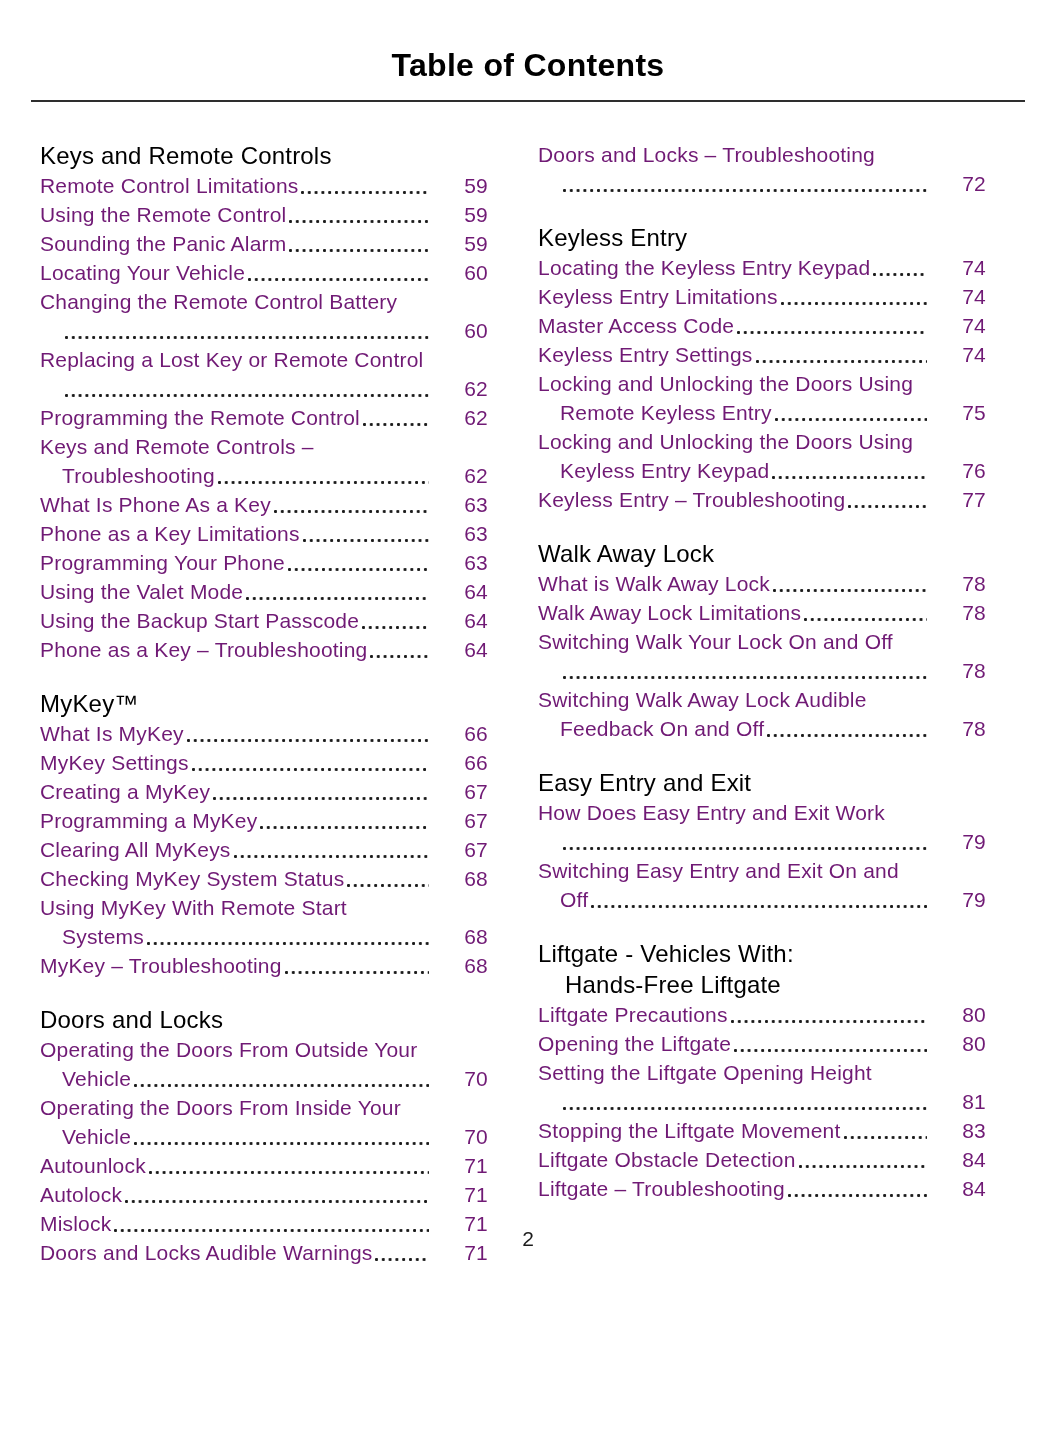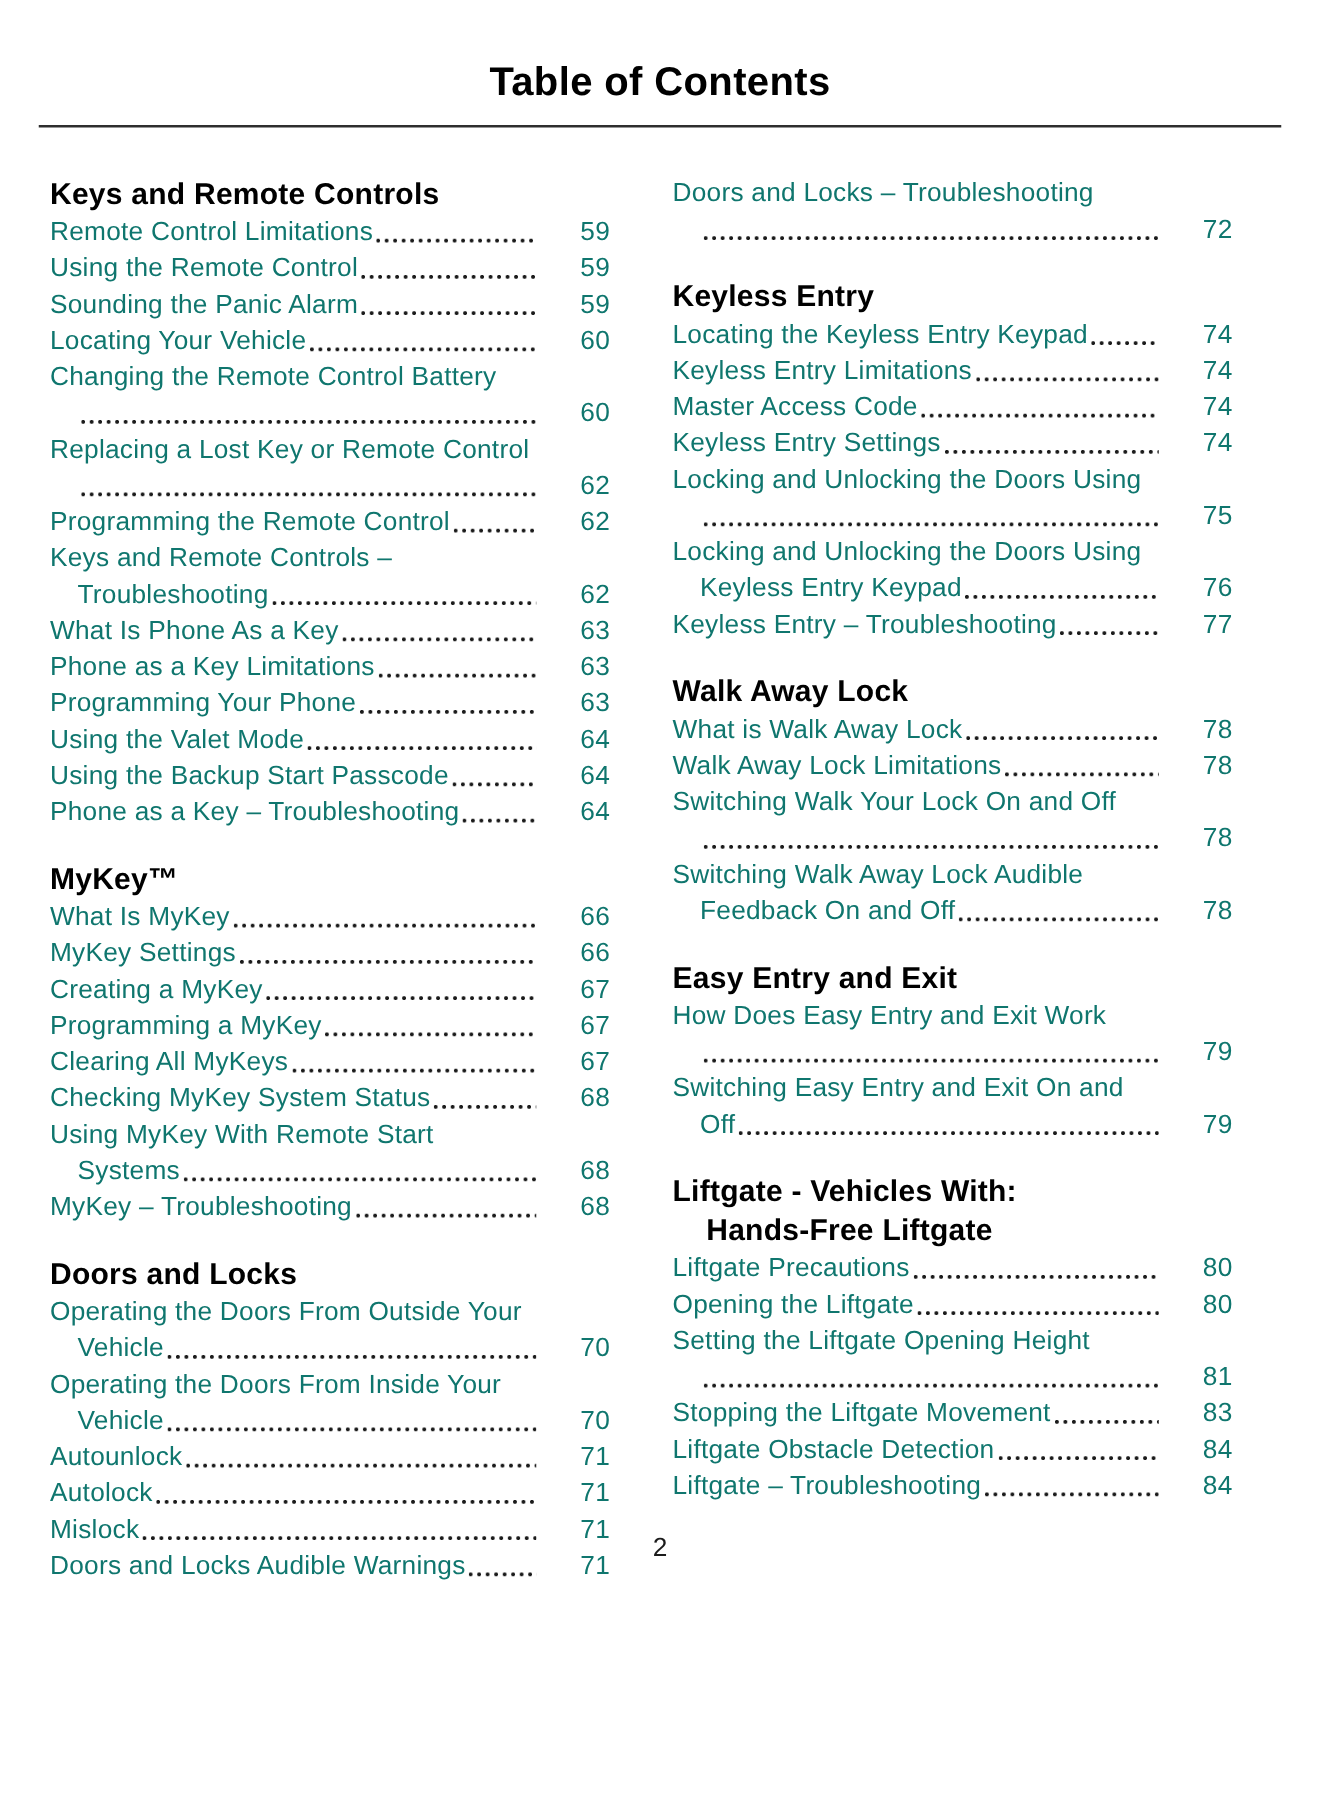--- a/index.html
+++ b/index.html
@@ -12,28 +12,28 @@
   }
   .page { position:relative; width:1056px; height:1295px; padding:46px 31px 0; overflow:hidden; }
   .title {
     text-align:center; font-size:32px; font-weight:700; color:#000;
     letter-spacing:0.3px; line-height:38px;
   }
   .rule { border-bottom:2px solid #2e2e2e; margin-top:16px; }
   .columns { display:flex; gap:50px; padding:38px 9px 0; }
   .col { width:448px; flex:none; }
   .block-heading {
-    font-size:24px; font-weight:700; color:#000;
+    font-size:24px; font-weight:400; color:#000;
     line-height:31px; letter-spacing:0.2px; margin-top:24px;
   }
   .block-heading + .block-heading { margin-top:0; }
   .heading-cont { padding-left:27px; }
   .block .block-heading:last-of-type { margin-bottom:5px; }
   .col > .block:first-child > .block-heading:first-child { margin-top:0; }
-  .entry { font-size:21px; line-height:29px; letter-spacing:0.2px; color:#0f766e; }
+  .entry { font-size:21px; line-height:29px; letter-spacing:0.2px; color:#701a75; }
   .cont { padding-left:22px;align-items:flex-end; }
   .leader-line { display:flex; }
   .lt { flex:none; white-space:nowrap; }
   .dots { flex:1 1 auto; min-width:14px; position:relative; }
   .dots::after {
     content:""; position:absolute; left:3px; right:3px; bottom:6px; height:3px;
     background-image:radial-gradient(circle at 1.5px 1.5px, #1b1b1b 1.25px, transparent 1.85px);
     background-size:6.8px 3px; background-repeat:repeat-x;
   }
   .pg { flex:none; white-space:nowrap;margin-left:32px; }
@@ -301,20 +301,21 @@
           <div class="entry">
             <div class="leader-line">
               <span class="lt">Keyless Entry Settings</span>
               <span class="dots"></span>
               <span class="pg">74</span>
             </div>
           </div>
           <div class="entry">
             <div class="entry-line">Locking and Unlocking the Doors Using</div>
             <div class="leader-line cont">
+              <span class="lt">Remote Keyless Entry</span>
               <span class="dots"></span>
               <span class="pg">75</span>
             </div>
           </div>
           <div class="entry">
             <div class="entry-line">Locking and Unlocking the Doors Using</div>
             <div class="leader-line cont">
               <span class="lt">Keyless Entry Keypad</span>
               <span class="dots"></span>
               <span class="pg">76</span>

